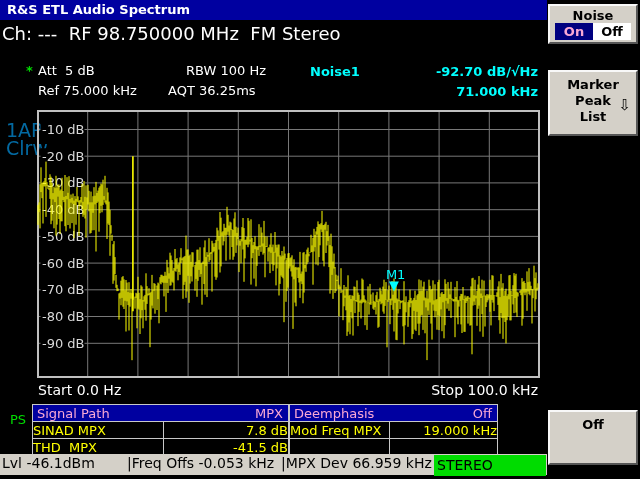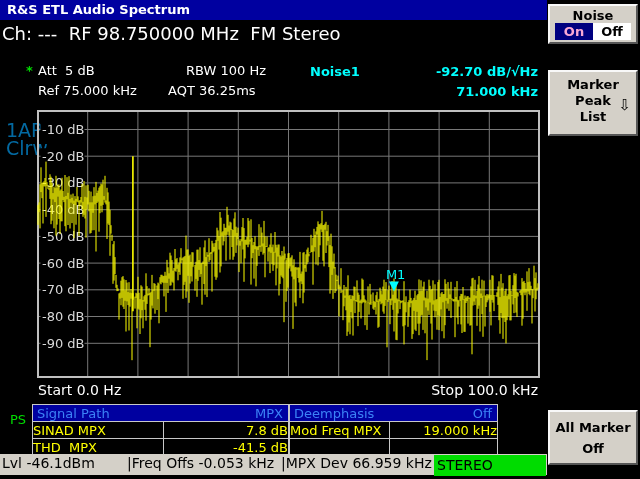--- a/index.html
+++ b/index.html
@@ -19,21 +19,21 @@
   .right-al{text-align:right;}
   .yellow-lab{color:#0369a1;font-size:19px;}
   .green-lab{color:#00dd00;font-size:13px;}
   .white-lab{color:#fff;font-size:14px;}
   
   .plot{left:37px;top:110px;width:503px;height:268px;}
   
   .tablewrap{left:32px;top:404px;width:509px;display:flex;}
   table.res{border-collapse:collapse;table-layout:fixed;font-size:13px;}
   table.res td{border:1px solid #c8c8c8;padding:0;overflow:hidden;white-space:pre;}
-  td.hdr{background:#0000a0;color:#3b82f6;height:16px;}
+  td.hdr{background:#0000a0;color:#f9a8d4;height:16px;}
   td.cell{background:#000;color:#ffff00;height:16px;}
   .hflex{display:flex;justify-content:space-between;padding:0 5px 0 4px;}
   .lab{padding-left:4px;}
   .val{text-align:right;padding-right:5px;margin-top:48px;}
   
   .statusbar{left:0;top:454px;width:547px;height:21px;background:#d4d0c8;color:#000;font-size:14px;}
   .statusbar span{position:absolute;top:1px;white-space:pre;}
   .stereo{left:434px;top:0;width:112px;height:21px;background:#00dc00;color:#000;
     padding-left:3px;box-sizing:border-box;line-height:21px;}
   
@@ -169,17 +169,16 @@
   </div>
 
   <div class="softkey" style="top:70px;height:66px">
     <div class="sk-line" style="margin-top:5px">Marker</div>
     <div class="sk-line">Peak</div>
     <div class="sk-line">List</div>
     <span class="sk-arrow">⇩</span>
   </div>
 
   <div class="softkey" style="top:410px;height:55px">
-    <div class="sk-line" style="margin-top:8px">All Marker</div>
     <div class="sk-line" style="margin-top:5px">Off</div>
   </div>
 
 </div>
 
 </body></html>

